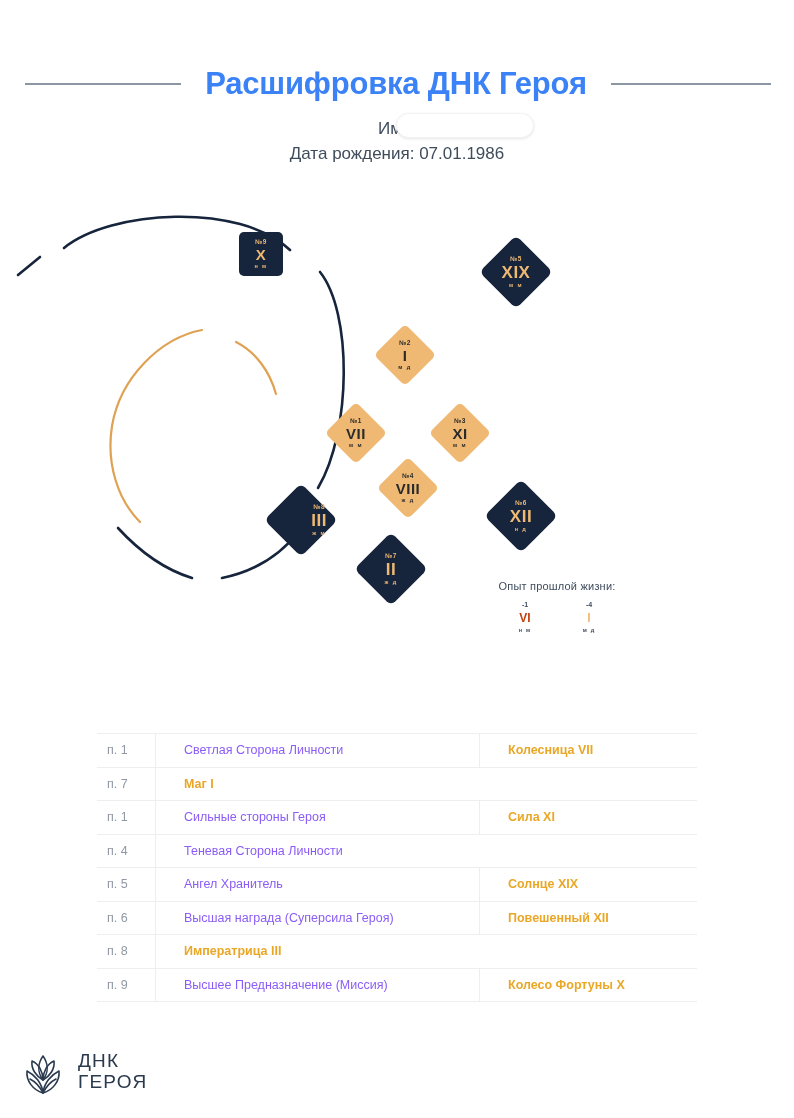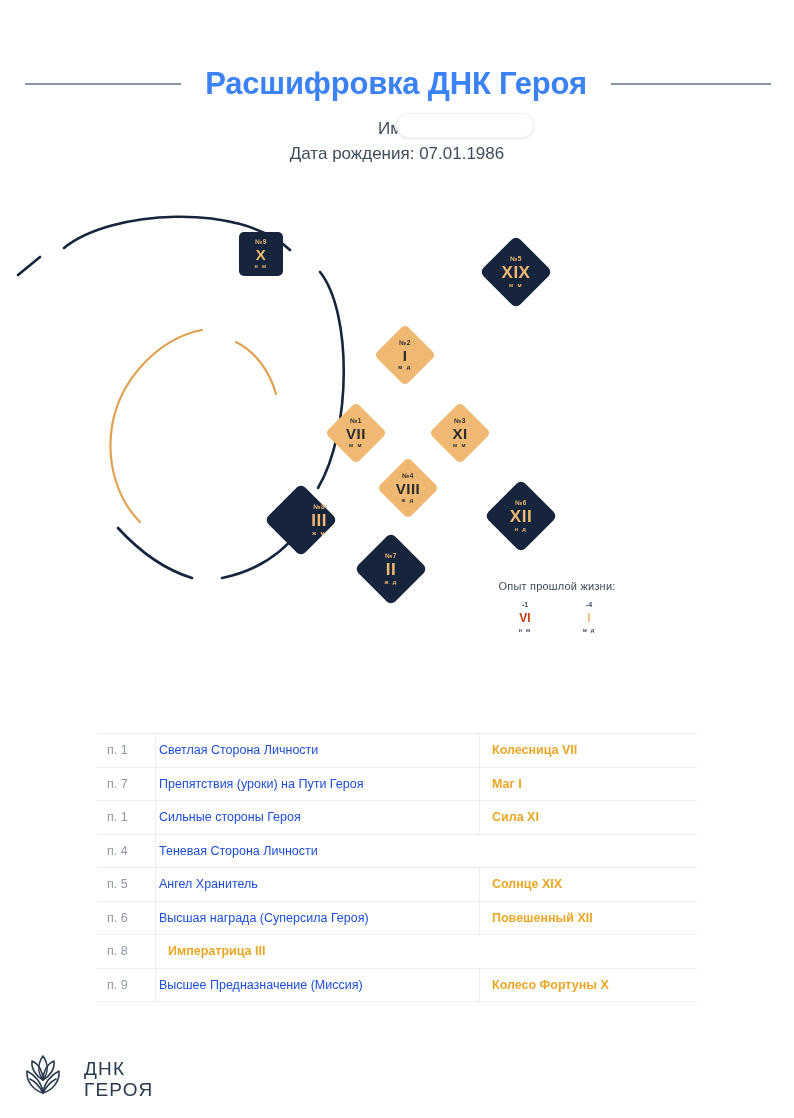--- a/index.html
+++ b/index.html
@@ -166,48 +166,48 @@
   .tcell-idx {
     width: 58px;
     flex: 0 0 58px;
     font-size: 12.5px;
     color: #8f98a3;
     padding-left: 10px;
   }
   .tcell-name {
     flex: 1 1 auto;
     font-size: 12.5px;
-    color: #1d4ed8;
-    padding-left: 3px;
+    color: #8b5cf6;
+    padding-left: 28px;
     border-left: 1px solid #eceef0;
     height: 100%;
     display: flex;
     align-items: center;
   }
   .tcell-val {
     width: 218px;
     flex: 0 0 218px;
     font-size: 12.5px;
     font-weight: bold;
     color: #eaa726;
-    padding-left: 12px;
+    padding-left: 28px;
     border-left: 1px solid #eceef0;
     height: 100%;
     display: flex;
     align-items: center;
   }
 
   
   .footer {
     position: absolute;
     left: 18px;
     bottom: 18px;
     display: flex;
-    align-items: flex-end;
-    gap: 16px;
+    align-items: flex-start;
+    gap: 10px;
   }
   .logo-mark { width: 50px; height: 50px; flex: 0 0 50px; }
   .logo-text {
     color: #2a3a4e;
     font-size: 19px;
     line-height: 21px;
     letter-spacing: 1.2px;
   }
 </style>
 </head>
@@ -357,21 +357,20 @@
   <div class="table">
 
     <div class="trow">
       <div class="tcell-idx">п. 1</div>
       <div class="tcell-name">Светлая Сторона Личности</div>
       <div class="tcell-val">Колесница VII</div>
     </div>
 
     <div class="trow">
       <div class="tcell-idx">п. 7</div>
-      <div class="tcell-name">Препятствия (уроки) на Пути Героя</div>
       <div class="tcell-val">Маг I</div>
     </div>
 
     <div class="trow">
       <div class="tcell-idx">п. 1</div>
       <div class="tcell-name">Сильные стороны Героя</div>
       <div class="tcell-val">Сила XI</div>
     </div>
 
     <div class="trow">

